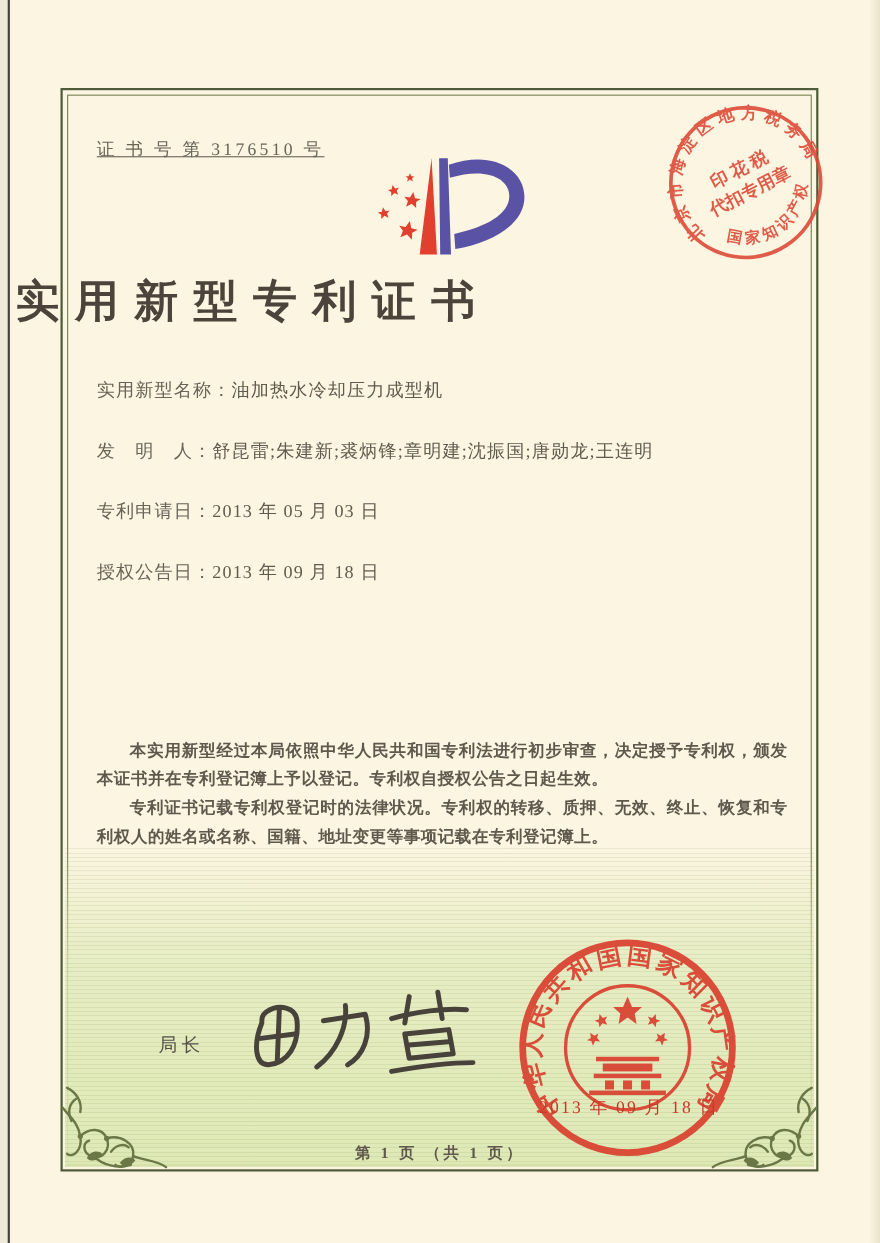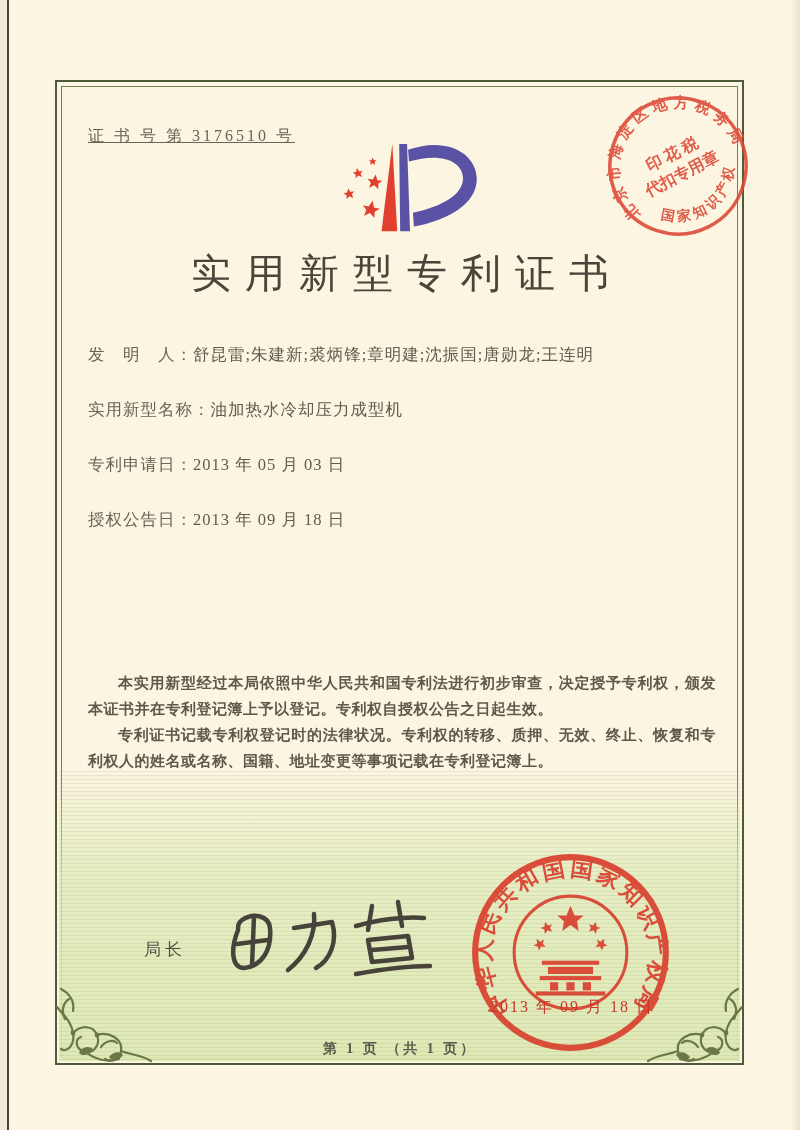--- a/index.html
+++ b/index.html
@@ -30,22 +30,22 @@
   .corner-flourish{position:absolute;bottom:-6px;width:110px;height:110px;color:#6b7747;}
   .corner-flourish.left{left:-6px;}
   .corner-flourish.right{right:-6px;transform:scaleX(-1);}
 
   .cert-no{
     position:absolute;left:88px;top:126px;
     font-size:16px;letter-spacing:3px;color:#6a6358;text-decoration:underline;
   }
   .logo{position:absolute;left:330px;top:140px;width:160px;height:108px;}
   .doc-title{
-    position:absolute;left:0;width:100%;top:246px;text-align:center;
-    font-size:40px;font-weight:normal;letter-spacing:14px;color:#4c443a;
+    position:absolute;left:0;width:100%;top:246px;
+    font-size:40px;font-weight:bold;letter-spacing:14px;color:#4c443a;
     text-indent:14px;
   }
 
   .fields{position:absolute;left:88px;top:344px;display:flex;flex-direction:column;gap:33px;}
   .field{font-size:16.5px;letter-spacing:1px;white-space:nowrap;}
   .flabel{color:#6a6358;}
   .fvalue{color:#615a4e;}
 
   .body-text{
     position:absolute;left:88px;top:670px;width:628px;
@@ -137,24 +137,24 @@
   </g>
   <polygon points="62,4 51,93 67,93" fill="#e2402e"></polygon>
   <polygon points="69,4 77,4 80,93 70,93" fill="#5a53a5"></polygon>
   <path fill="#5a53a5" d="M78,10 C118,-4 148,14 148,40 C148,64 120,82 84,88 L83,74 C112,68 134,56 134,39 C134,22 112,12 79,22 Z"></path>
 </svg>
 
 <div class="doc-title">实用新型专利证书</div>
 
 <div class="fields">
   <div class="field">
+    <span class="flabel">实用新型名称：</span><span class="fvalue">油加热水冷却压力成型机</span>
+  </div>
+  <div class="field">
     <span class="flabel">发　明　人：</span><span class="fvalue">舒昆雷;朱建新;裘炳锋;章明建;沈振国;唐勋龙;王连明</span>
-  </div>
-  <div class="field">
-    <span class="flabel">实用新型名称：</span><span class="fvalue">油加热水冷却压力成型机</span>
   </div>
   <div class="field">
     <span class="flabel">专利申请日：</span><span class="fvalue">2013 年 05 月 03 日</span>
   </div>
   <div class="field">
     <span class="flabel">授权公告日：</span><span class="fvalue">2013 年 09 月 18 日</span>
   </div>
 </div>
 
 <div class="body-text">

